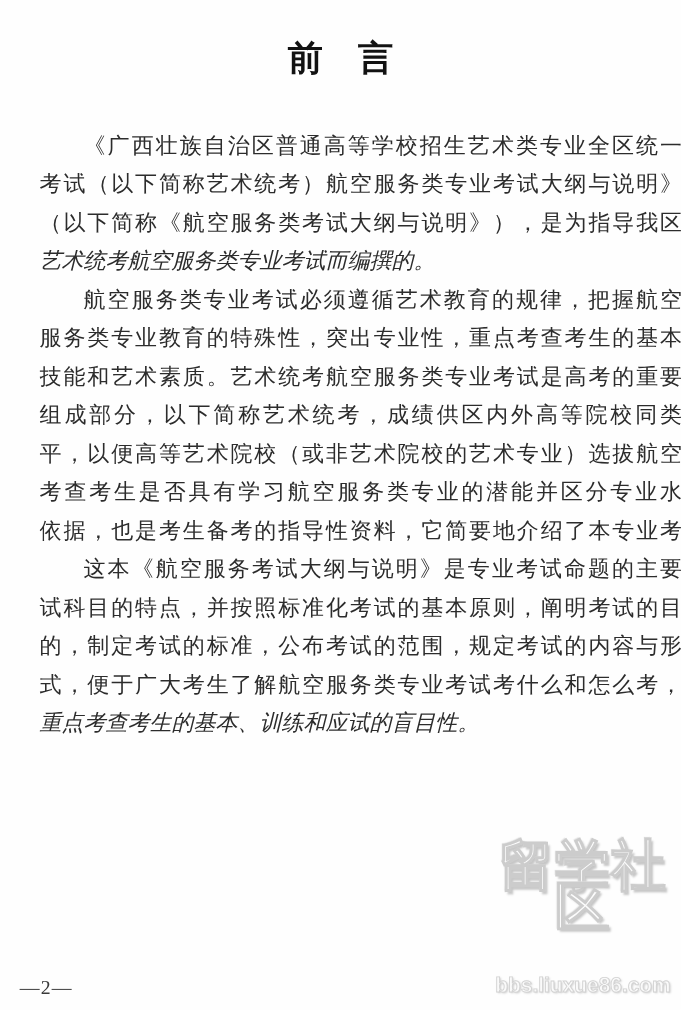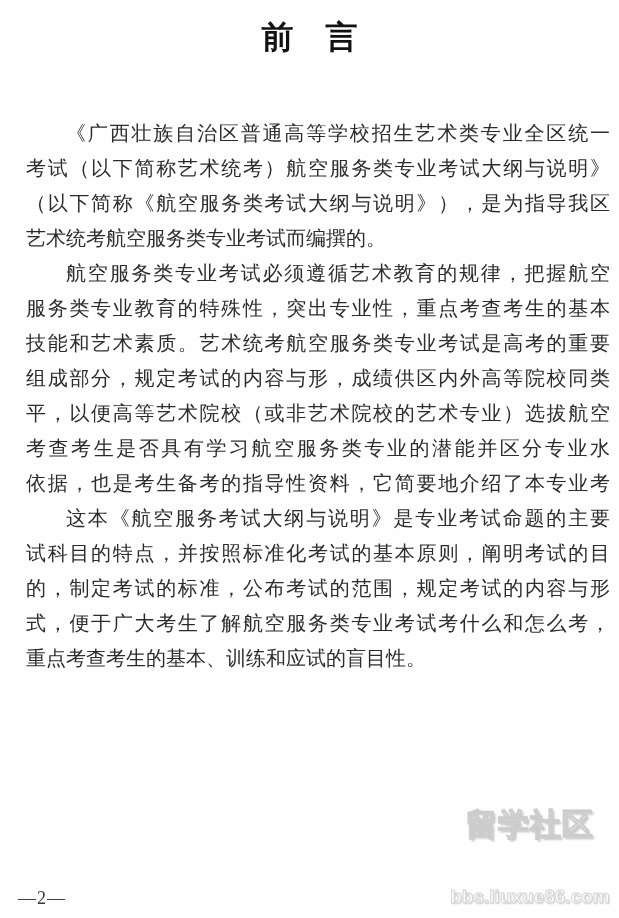--- a/index.html
+++ b/index.html
@@ -14,68 +14,68 @@
     overflow: hidden;
     font-family: "Liberation Serif", "DejaVu Serif", serif;
   }
   .page {
     position: absolute;
     inset: 0;
     background: #fefefe;
   }
   .doc-title {
     margin: 0;
-    padding-top: 16px;
+    padding-top: 32px;
     height: 42px;
     line-height: 42px;
     text-align: center;
     font-size: 32px;
     font-weight: bold;
     color: #121212;
   }
   .doc-body {
     position: absolute;
     top: 116px;
-    left: 26px;
+    left: 36px;
     width: 584px;
     font-size: 20px;
     color: #2c2c2c;
   }
   .para { margin: 0; }
   .line {
     height: 35px;
     line-height: 35px;
     text-align: justify;
     text-align-last: justify;
     text-justify: inter-character;
     overflow: hidden;
     white-space: normal;
   }
   .line.first { text-indent: 2em; }
-  .line.last  { text-align-last: left; }
+  .line.last  { text-align-last: left; font-style: italic; }
   .page-number {
     position: absolute;
     left: 18px;
     bottom: 9px;
     font-size: 18px;
     letter-spacing: 1px;
     color: #3a3a3a;
   }
   .watermark {
     position: absolute;
     right: 3px;
     bottom: 13px;
     width: 172px;
     text-align: center;
     font-family: "Liberation Sans", "DejaVu Sans", sans-serif;
     font-weight: bold;
     pointer-events: none;
   }
   .watermark-title {
-    font-size: 31px;
+    font-size: 50px;
     line-height: 38px;
     letter-spacing: 1px;
     color: #fcfcfc;
     -webkit-text-stroke: 1px #cccccc;
     text-shadow: 2px 2px 2px #c6c6c6, -1px -1px 1px #e2e2e2;
   }
   .watermark-url {
     font-size: 19px;
     line-height: 17px;
     color: #fafafa;
@@ -95,21 +95,21 @@
       <div class="para">
         <div class="line first">《广西壮族自治区普通高等学校招生艺术类专业全区统一</div>
         <div class="line">考试（以下简称艺术统考）航空服务类专业考试大纲与说明》</div>
         <div class="line">（以下简称《航空服务类考试大纲与说明》），是为指导我区</div>
         <div class="line last">艺术统考航空服务类专业考试而编撰的。</div>
       </div>
       <div class="para">
         <div class="line first">航空服务类专业考试必须遵循艺术教育的规律，把握航空</div>
         <div class="line">服务类专业教育的特殊性，突出专业性，重点考查考生的基本</div>
         <div class="line">技能和艺术素质。艺术统考航空服务类专业考试是高考的重要</div>
-        <div class="line">组成部分，规定考试的内容与形，成绩供区内外高等院校同类</div>
+        <div class="line">组成部分，以下简称艺术统考，成绩供区内外高等院校同类</div>
         <div class="line">平，以便高等艺术院校（或非艺术院校的艺术专业）选拔航空</div>
         <div class="line">考查考生是否具有学习航空服务类专业的潜能并区分专业水</div>
       </div>
       <div class="para">
         <div class="line">依据，也是考生备考的指导性资料，它简要地介绍了本专业考</div>
         <div class="line first">这本《航空服务考试大纲与说明》是专业考试命题的主要</div>
         <div class="line">试科目的特点，并按照标准化考试的基本原则，阐明考试的目</div>
         <div class="line">的，制定考试的标准，公布考试的范围，规定考试的内容与形</div>
         <div class="line">式，便于广大考生了解航空服务类专业考试考什么和怎么考，</div>
         <div class="line last">重点考查考生的基本、训练和应试的盲目性。</div>

